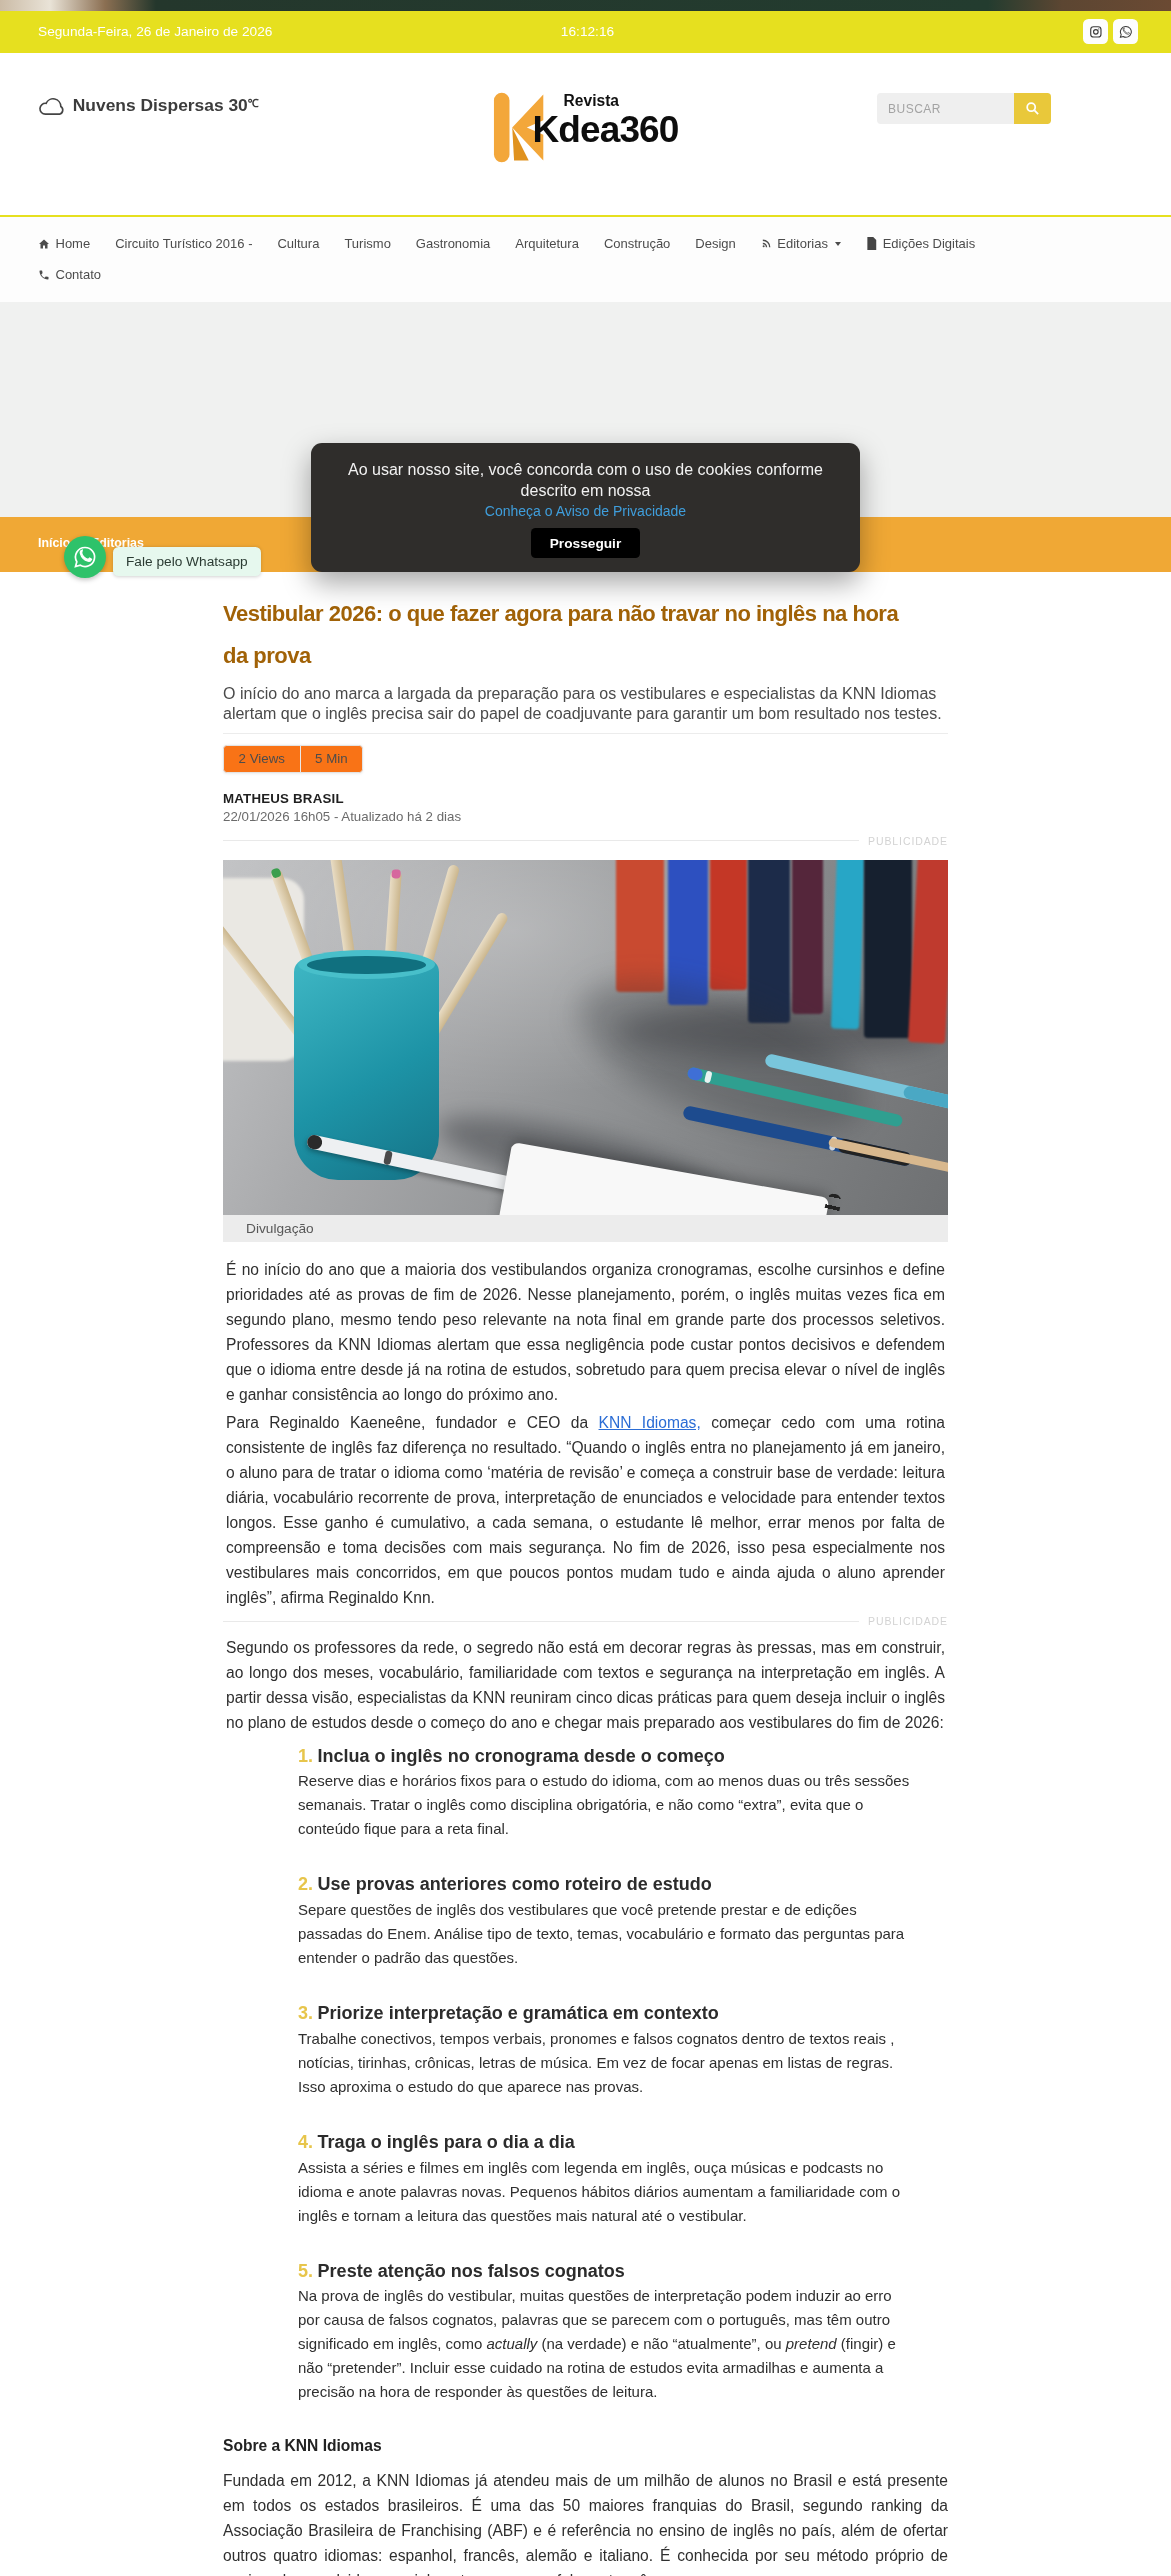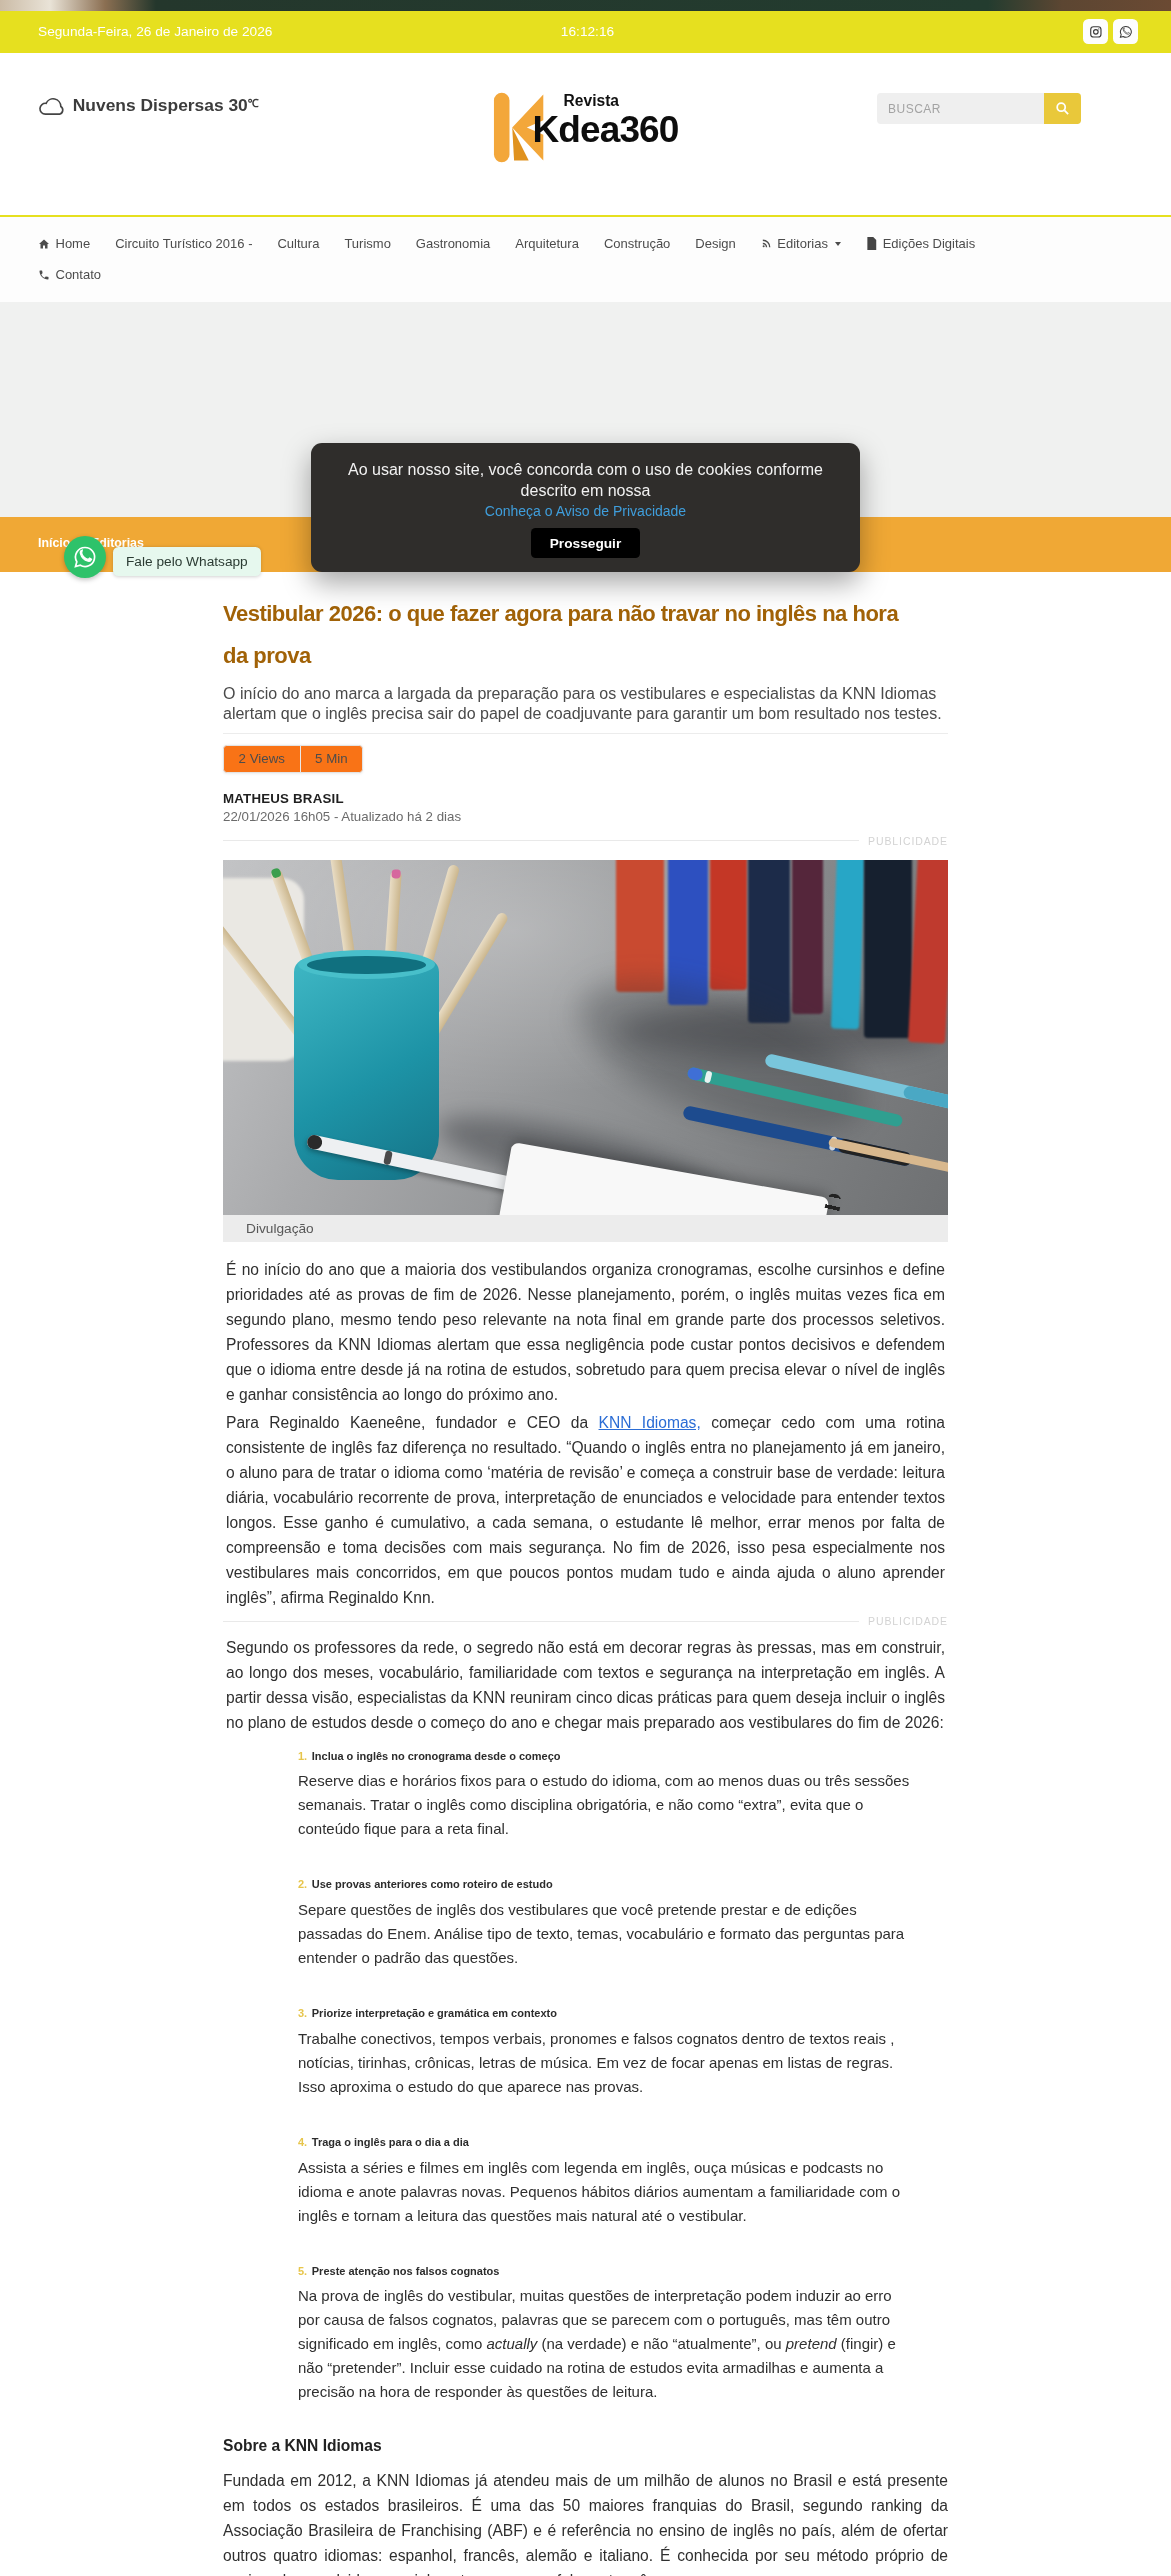--- a/index.html
+++ b/index.html
@@ -20,21 +20,21 @@
   
   .header { position:absolute; top:53px; left:0; width:1171px; height:162px; background:#fff; }
   .weather { position:absolute; left:38px; top:42px; display:flex; align-items:center; gap:7.3px; }
   .weather-text { font-size:17.4px; font-weight:bold; color:#3c3c3c; }
   .weather-unit { font-size:11px; color:#3c3c3c; vertical-align:top; }
   .logo { position:absolute; left:50%; transform:translateX(-50%); top:35px; display:flex; align-items:flex-start; }
   .logo-texts { margin-left:-13px; padding-top:3.7px; }
   .logo-top { font-size:15.6px; font-weight:bold; color:#111; margin-left:31px; }
   .logo-main { font-size:37px; font-weight:bold; color:#0d0d0d; letter-spacing:-0.9px; line-height:40px; }
   .search { position:absolute; left:877px; top:40px; display:flex; }
-  .search input { width:167px; height:31px; background:#efefef; border:none; outline:none; padding:0 11px; font-size:12px; letter-spacing:0.5px; color:#555; border-radius:3.7px 0 0 3.7px; font-family:"Liberation Sans",sans-serif; }
+  .search input { width:137px; height:31px; background:#efefef; border:none; outline:none; padding:0 11px; font-size:12px; letter-spacing:0.5px; color:#555; border-radius:3.7px 0 0 3.7px; font-family:"Liberation Sans",sans-serif; }
   .search input::placeholder { color:#a3a3a3; }
   .search-btn { width:37px; height:31px; background:#e9c83a; border:none; border-radius:0 3.7px 3.7px 0; display:flex; align-items:center; justify-content:center; cursor:pointer; }
 
   
   .nav { position:absolute; top:215px; left:0; width:1171px; height:87px; background:#fdfdfd; border-top:2.7px solid #e6e01f; padding:11px 18px 0 38px; }
   .nav-row { display:flex; align-items:center; gap:25px; height:31px; }
   .nav-item { display:flex; align-items:center; gap:5.5px; font-size:13px; color:#4c4c4c; cursor:pointer; white-space:nowrap; }
   .caret { width:0; height:0; border-left:3.7px solid transparent; border-right:3.7px solid transparent; border-top:4.6px solid #4c4c4c; margin-left:1.8px; }
 
   
@@ -96,21 +96,21 @@
     background:repeating-linear-gradient(180deg,#222 0 3.7px, rgba(0,0,0,0) 3.7px 12px); border-radius:7.3px; transform:rotate(2deg); }
   .caption { width:725px; height:27.5px; line-height:27.5px; background:#ececec; color:#585858; font-size:13.7px; padding-left:23px; }
 
   .p { margin:3px; font-size:15.6px; line-height:25px; color:#2f2f2f; text-align:justify; }
   .p.first { margin-top:14.6px; }
   .a-link { color:#2a6cd5; text-decoration:underline; cursor:pointer; }
   .pubdiv.mid { margin-top:5.5px; margin-bottom:7.3px; }
 
   .tips { margin-top:11px; padding-left:75px; }
   .tip { margin-bottom:33px; }
-  .tip-title-row { font-size:11px; line-height:21px; font-weight:bold; color:#2c2c2c; }
+  .tip-title-row { font-size:18px; line-height:21px; font-weight:bold; color:#2c2c2c; }
   .tip-num { color:#e7c54b; margin-right:4.6px; }
   .tip-body { margin-top:2.7px; max-width:619px; font-size:15px; line-height:24px; color:#2f2f2f; }
   .tip-body em { font-style:italic; }
 
   .about-title { margin-top:16.5px; font-size:15.6px; font-weight:bold; color:#222; }
   .about-body { margin-top:13px; font-size:15.6px; line-height:25px; color:#2f2f2f; text-align:justify; }
 
   svg { display:block; }
 </style>
 </head>

